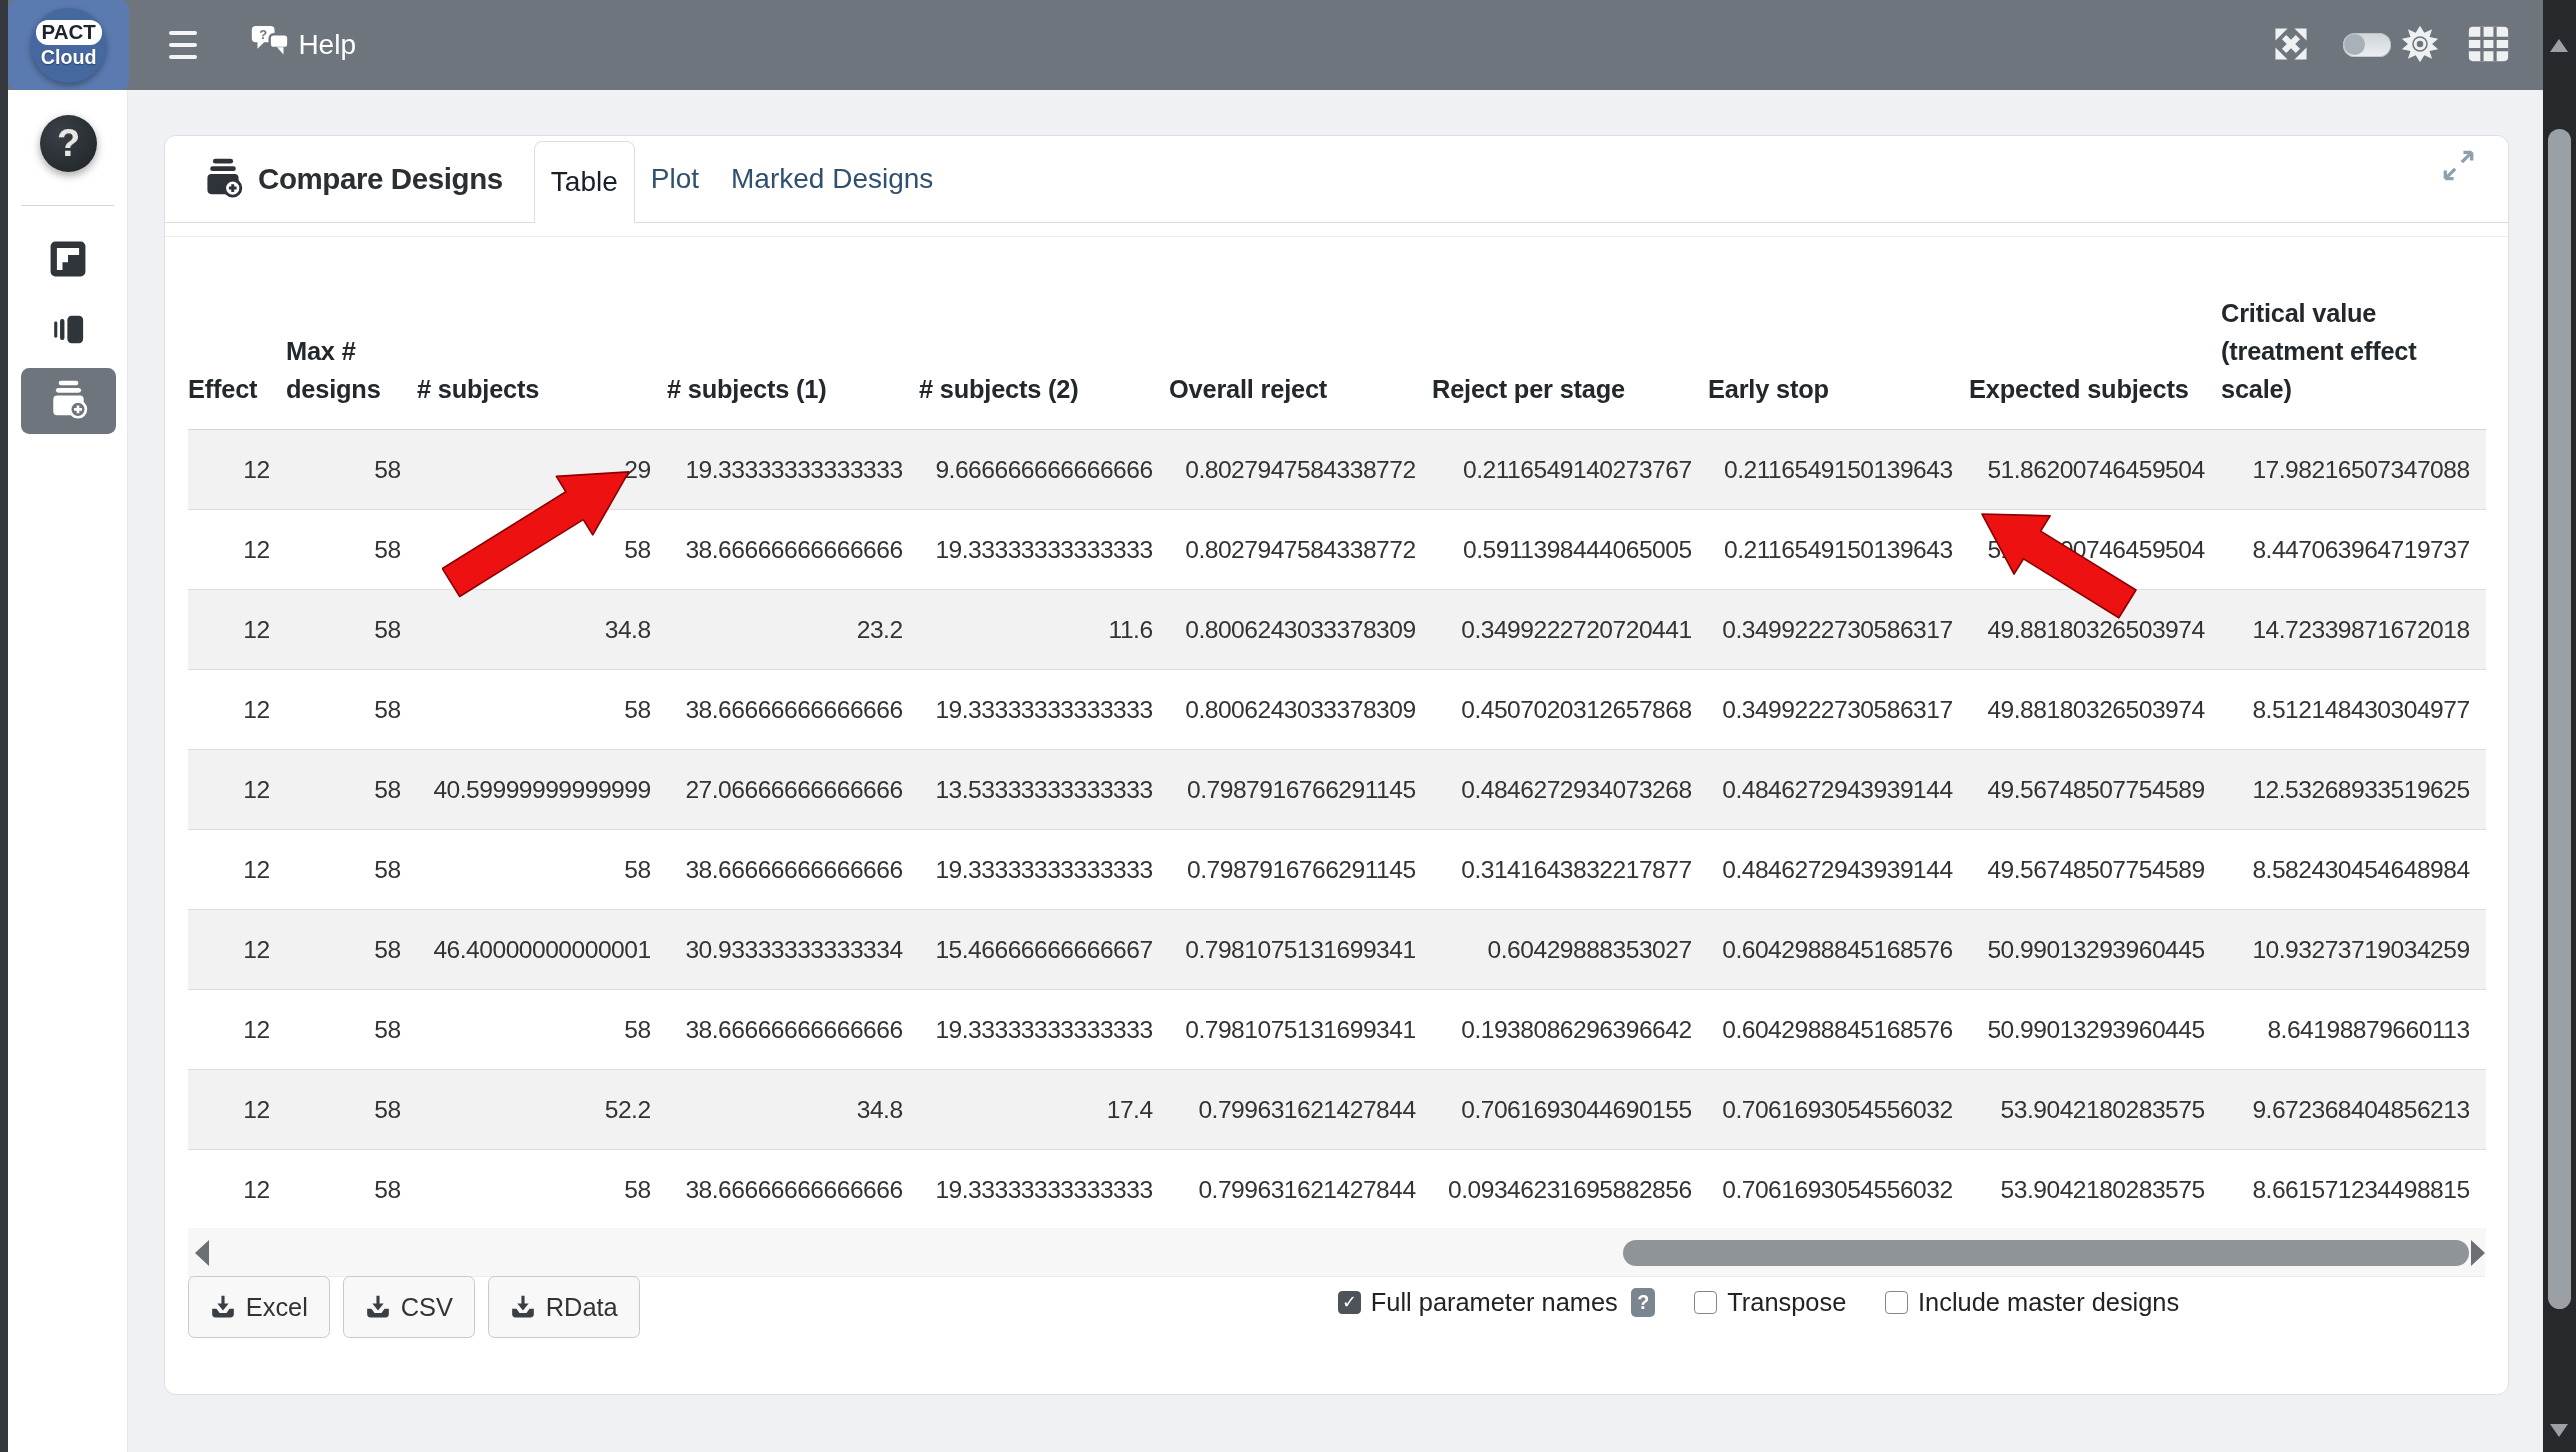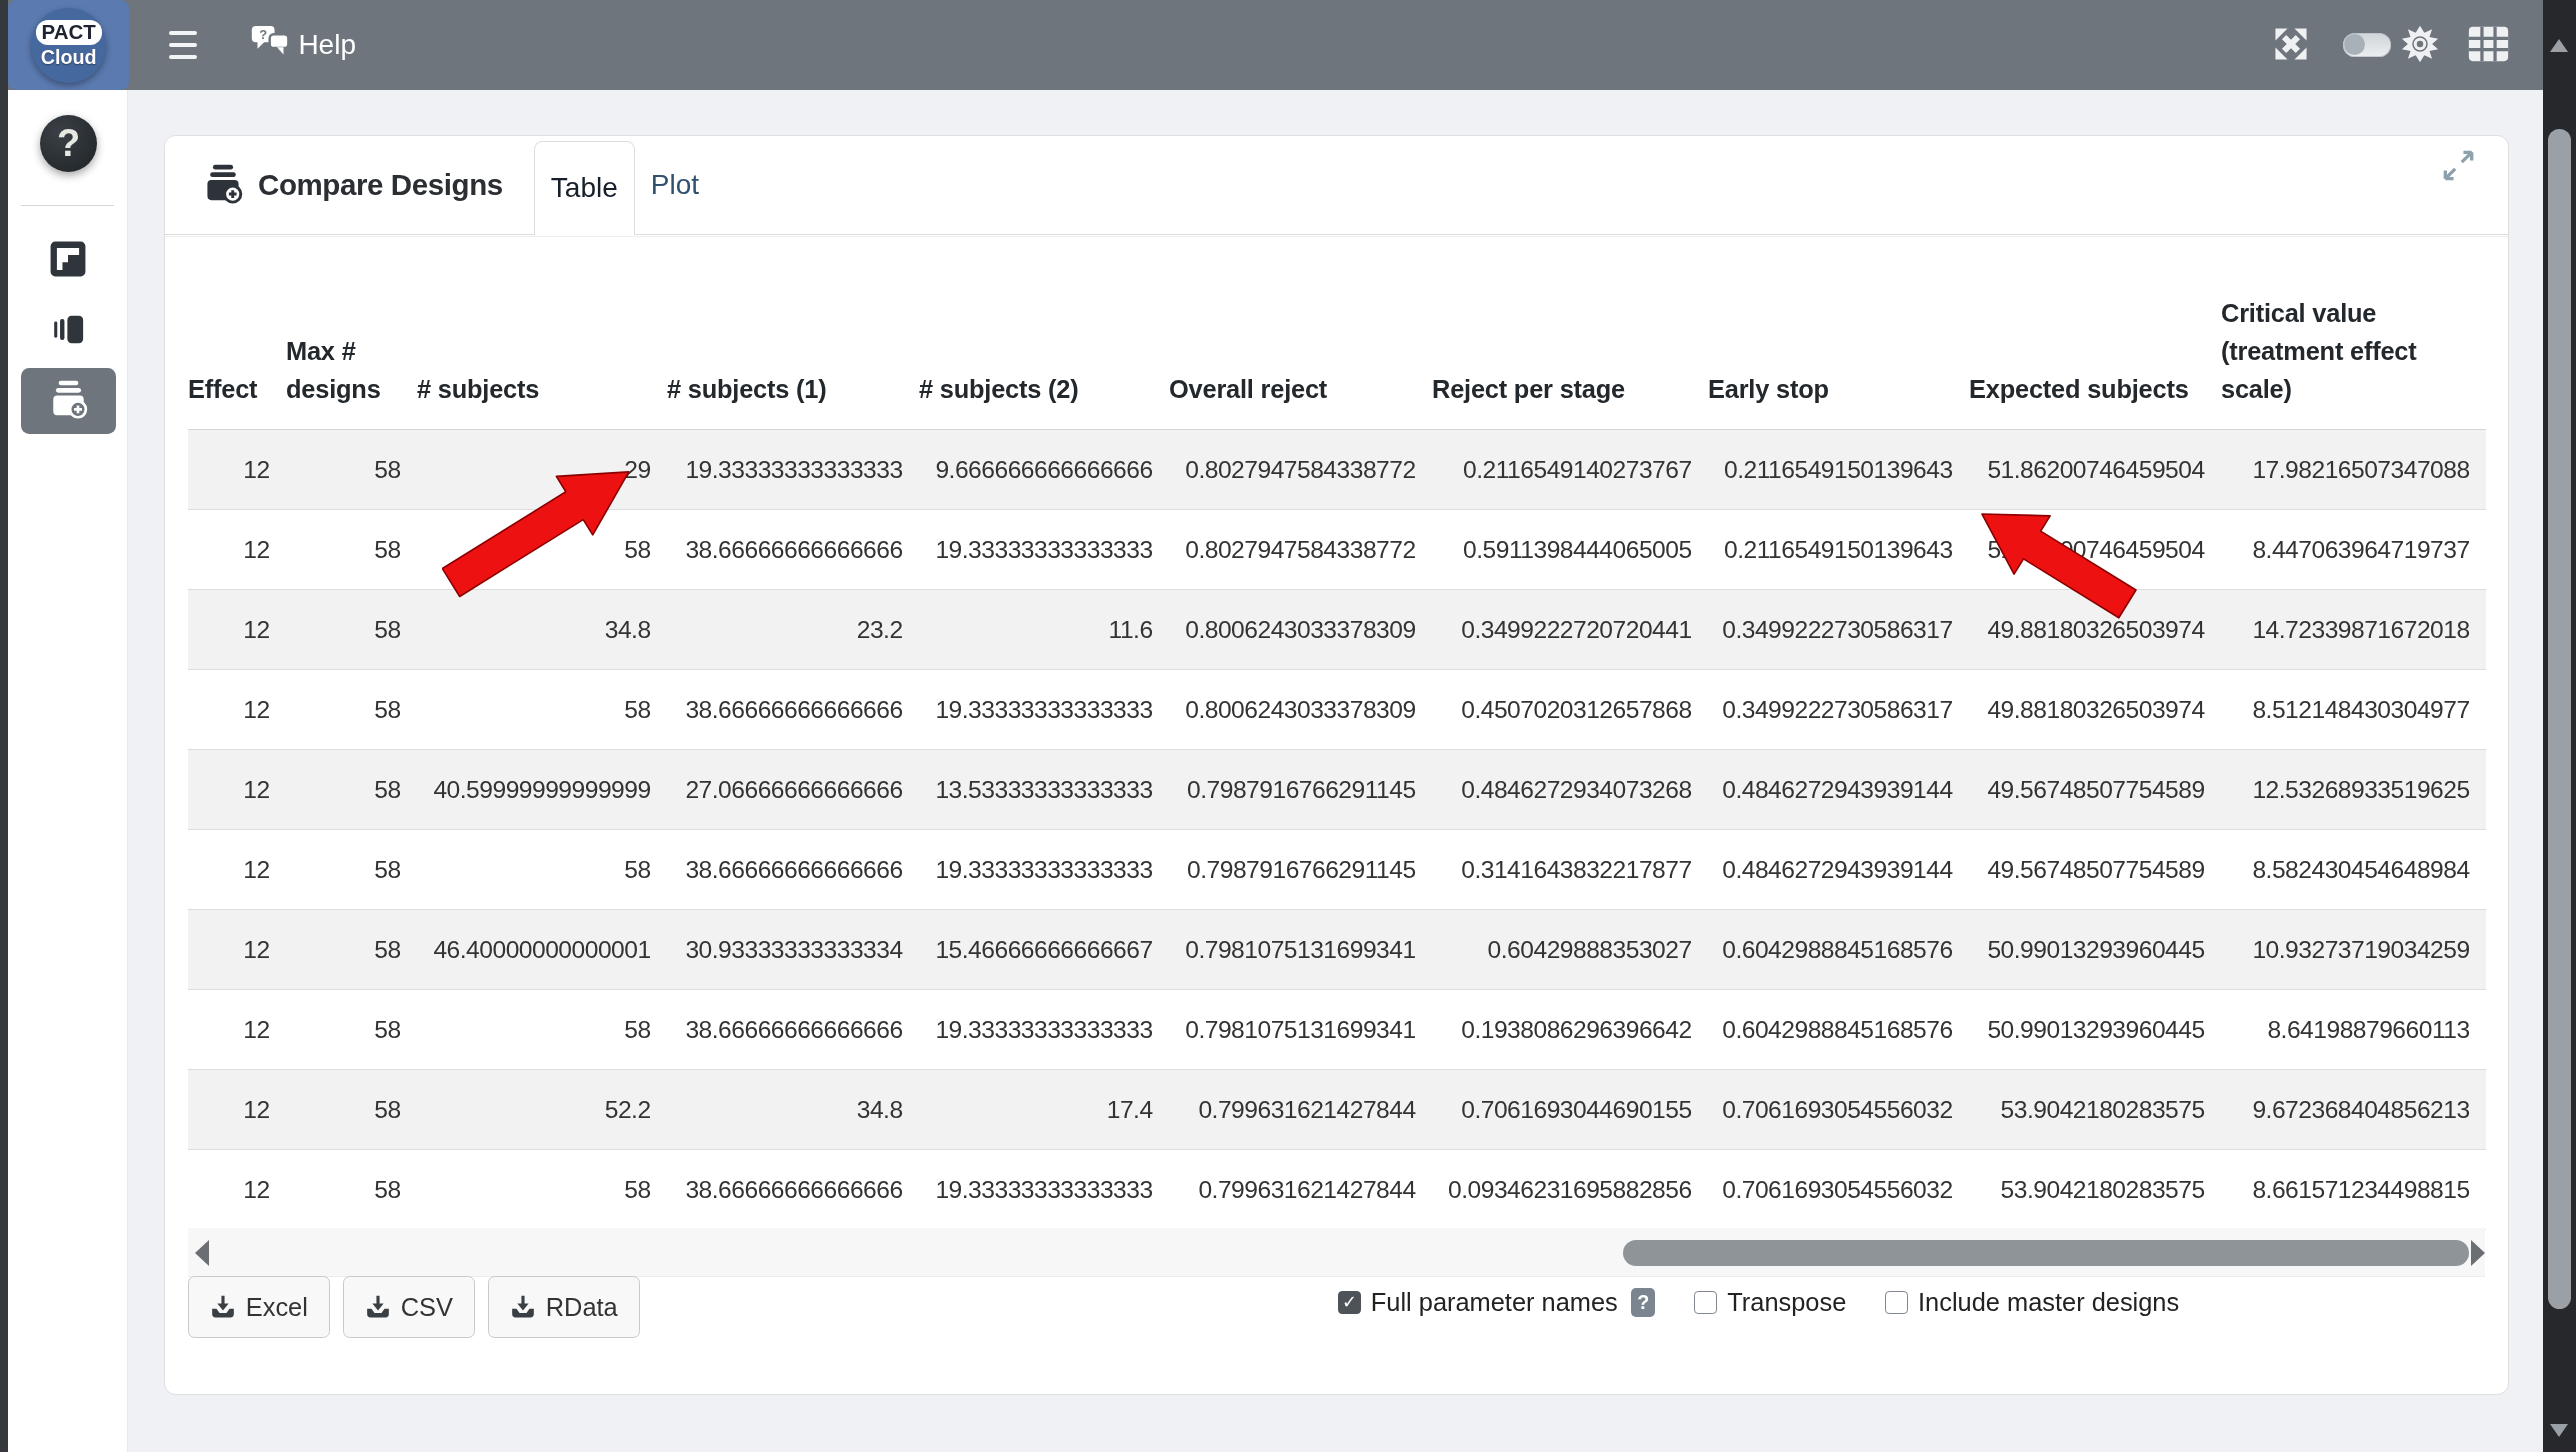--- a/index.html
+++ b/index.html
@@ -33,21 +33,21 @@
   .sidebar { position:absolute; left:8.2px; top:90px; width:120px; bottom:0; background:#fff; border-right:0.8px solid #e8e8e8; }
   .avatar { position:absolute; left:32px; top:24.6px; width:57px; height:57px; border-radius:50%;
     background:radial-gradient(circle at 35% 30%, #3a4046, #1f2327); box-shadow:0 3.3px 8.2px rgba(0,0,0,.35);
     color:#e8e8e2; font-size:38px; font-weight:bold; display:flex; align-items:center; justify-content:center; cursor:pointer; }
   .side-divider { position:absolute; left:13px; right:13px; top:115px; border-top:1.6px solid #d4d7da; }
   .side-ico { position:absolute; left:0; width:120px; display:flex; justify-content:center; cursor:pointer; }
   .side-sel { position:absolute; left:13px; top:278px; width:95px; height:66px; background:#6e757d; border-radius:8.2px; display:flex; align-items:center; justify-content:center; cursor:pointer; }
   
   .main { position:absolute; left:129px; top:90px; right:33px; bottom:0; background:#f0f1f4; }
   .card { position:absolute; left:35px; top:45px; width:2345px; height:1260px; background:#fff; border:0.8px solid #dedede; border-radius:11.5px; }
-  .card-header { position:absolute; left:0; top:0; right:0; height:99px; border-bottom:0.8px solid #ddd; display:flex; align-items:stretch; padding-left:36px; }
+  .card-header { position:absolute; left:0; top:0; right:0; height:87px; border-bottom:0.8px solid #ddd; display:flex; align-items:stretch; padding-left:36px; }
   .title-wrap { display:flex; align-items:center; gap:13px; }
   .panel-title { font-size:29.5px; font-weight:bold; color:#2b2f33; letter-spacing:-0.4px; }
   .tab-bar { display:flex; margin-left:31px; }
   .tab { display:flex; align-items:center; padding:0 16px; font-size:28px; color:#30506e; cursor:pointer; }
   .tab.active { background:#fff; border:0.8px solid #ddd; border-bottom:none; border-radius:8.2px 8.2px 0 0; margin:4.9px 0 -0.8px; color:#17202a; z-index:2; }
   .subline { position:absolute; left:0; right:0; top:100px; border-top:0.8px solid #ededed; }
   .expand-ico { position:absolute; top:13px; right:33px; cursor:pointer; }
   
   table.dt { position:absolute; left:23px; top:101px; width:2297px; table-layout:fixed; border-collapse:collapse; }
   .dt th { text-align:left; vertical-align:bottom; font-weight:bold; font-size:25.4px; color:#23282d;
@@ -200,20 +200,21 @@
             </g>
             <circle cx="17.3" cy="17.5" r="4.4" fill="#fff" stroke="#2d3339" stroke-width="1.6"></circle>
             <path d="M17.3 15.4 v4.2 M15.2 17.5 h4.2" stroke="#2d3339" stroke-width="1.6"></path>
           </svg>
         </span>
         <span class="panel-title">Compare Designs</span>
       </div>
       <div class="tab-bar">
           <div class="tab active">Table</div>
           <div class="tab">Plot</div>
+          <div class="tab">Marked Designs</div>
         </div>
       <span class="expand-ico">
         <svg width="33" height="33" viewBox="0 0 40 40">
           <g stroke="#8da0ac" stroke-width="4" fill="#8da0ac">
             <path d="M24 16 L36 4 M36 4 h-10 M36 4 v10" fill="none"></path>
             <path d="M16 24 L4 36 M4 36 h10 M4 36 v-10" fill="none"></path>
           </g>
         </svg>
       </span>
     </div>

